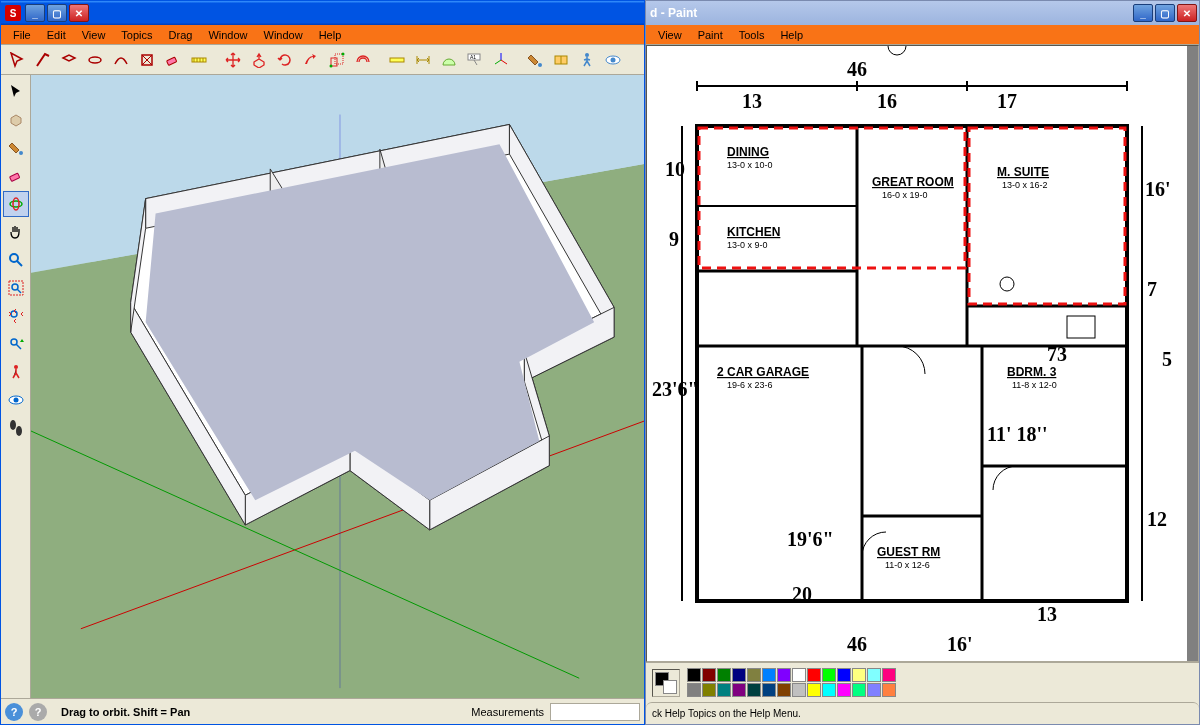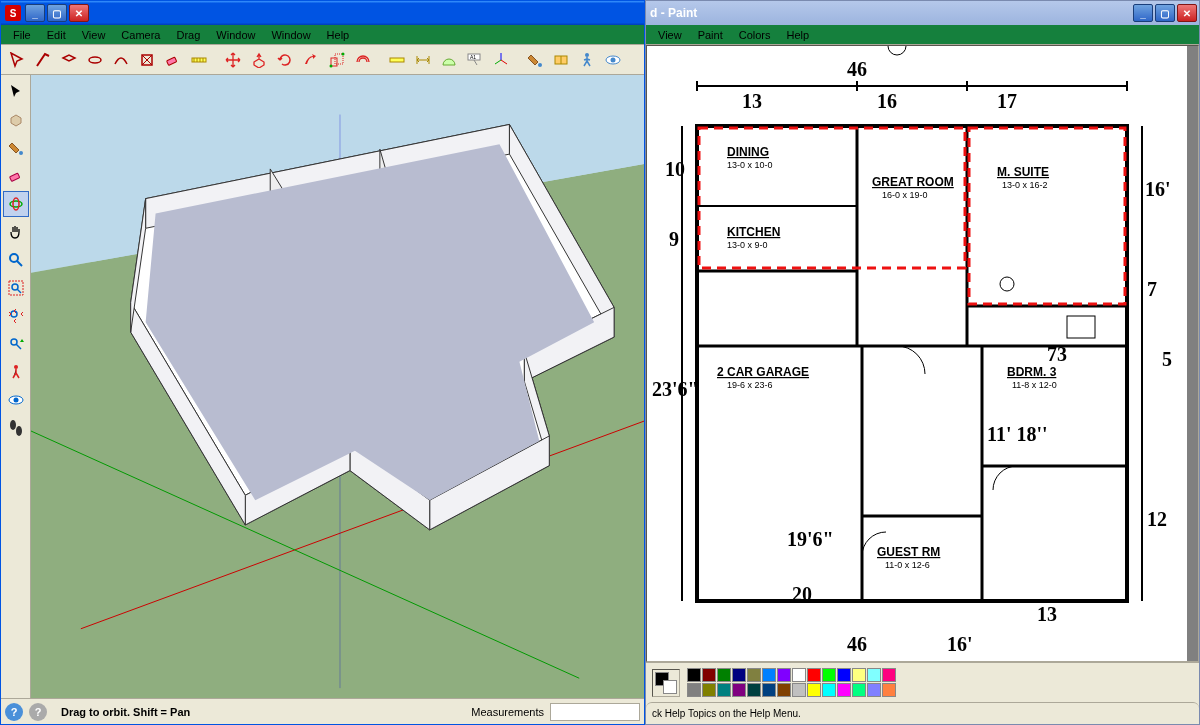--- a/index.html
+++ b/index.html
@@ -40,21 +40,21 @@
     display:flex;align-items:center;justify-content:center;
   }
   .win-btn.close { background: linear-gradient(to bottom,#e77,#c22); border-color:#801515;}
   .paint-titlebar {
     background: linear-gradient(to bottom,#b5c8ea 0%, #9cb4de 100%);
     color:#fff;
   }
 
   .menubar {
     height: 20px;
-    background:#15803d;
+    background:#f97316;
     border-bottom:1px solid #aca899;
     display:flex; align-items:center;
     padding: 0 4px;
   }
   .menubar span { padding: 2px 8px; }
 
   .toolbar-row {
     height: 30px;
     background:#ece9d8;
     border-bottom:1px solid #aca899;
@@ -165,21 +165,21 @@
       <div class="win-btn">_</div>
       <div class="win-btn">▢</div>
       <div class="win-btn close">✕</div>
     </div>
   </div>
 
   <div class="menubar">
     <span>File</span>
     <span>Edit</span>
     <span>View</span>
-    <span>Camera</span>
+    <span>Topics</span>
     <span>Drag</span>
     <span>Window</span>
     <span>Window</span>
     <span>Help</span>
   </div>
 
   <div class="toolbar-row">
     <div class="tbtn">
         <svg class="ico" viewBox="0 0 16 16">
           <path d="M2 1l4 13 2-5 5-2z" fill="none" stroke="#a00" stroke-width="1.5"></path>
@@ -446,21 +446,21 @@
     <div class="win-btns">
       <div class="win-btn">_</div>
       <div class="win-btn">▢</div>
       <div class="win-btn close">✕</div>
     </div>
   </div>
 
   <div class="menubar">
     <span>View</span>
     <span>Paint</span>
-    <span>Colors</span>
+    <span>Tools</span>
     <span>Help</span>
   </div>
 
   <div class="paint-canvas-wrap">
     <div class="paint-canvas">
       <svg viewBox="0 0 540 615">
 
         <g stroke="#000" fill="none">
           <rect x="50" y="80" width="430" height="475" stroke-width="4"></rect>
 

